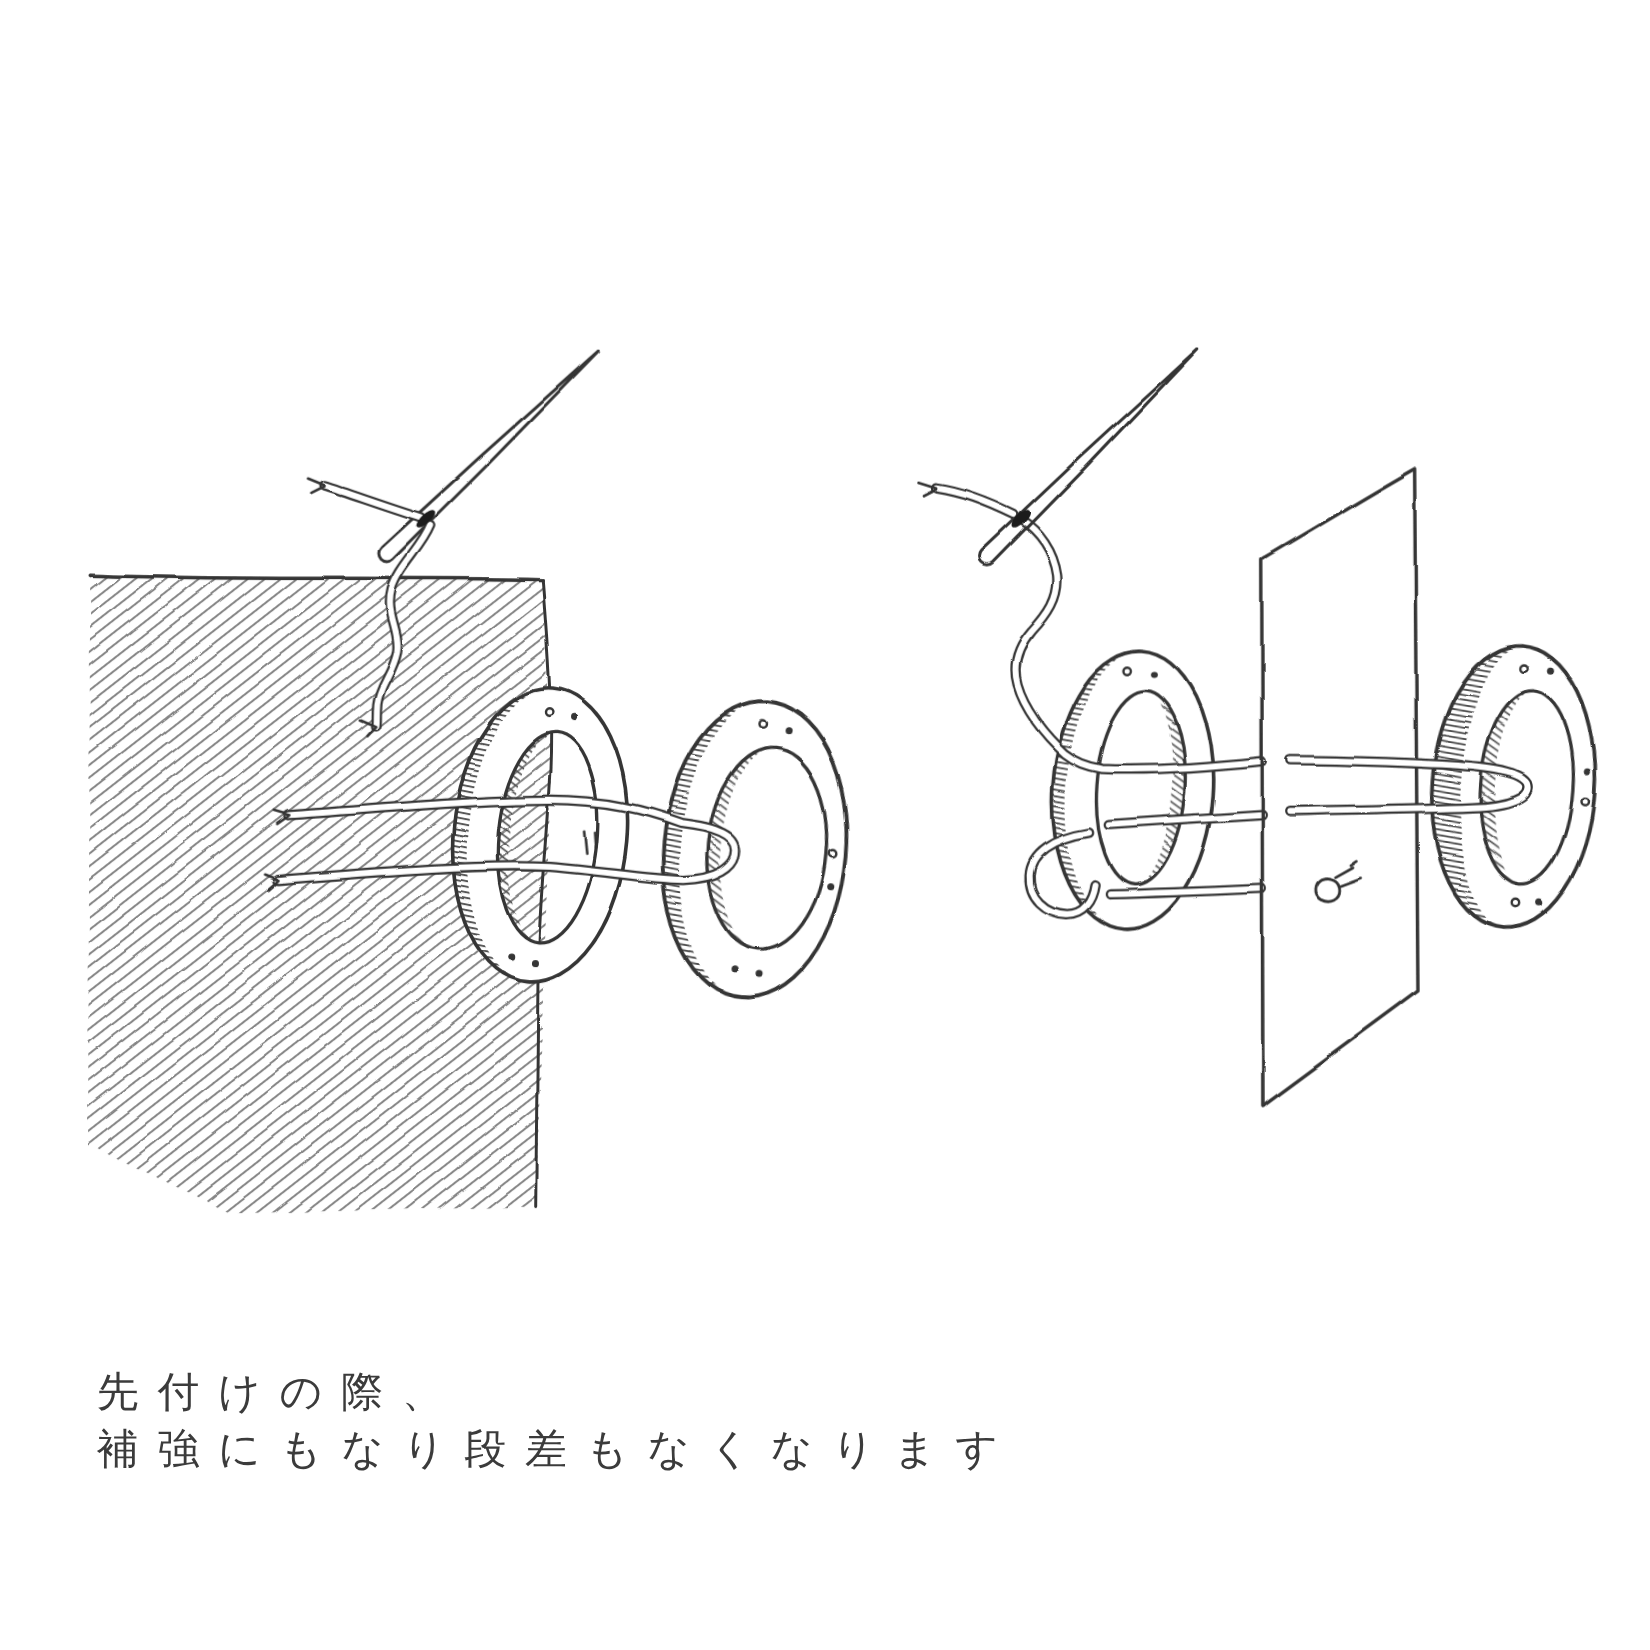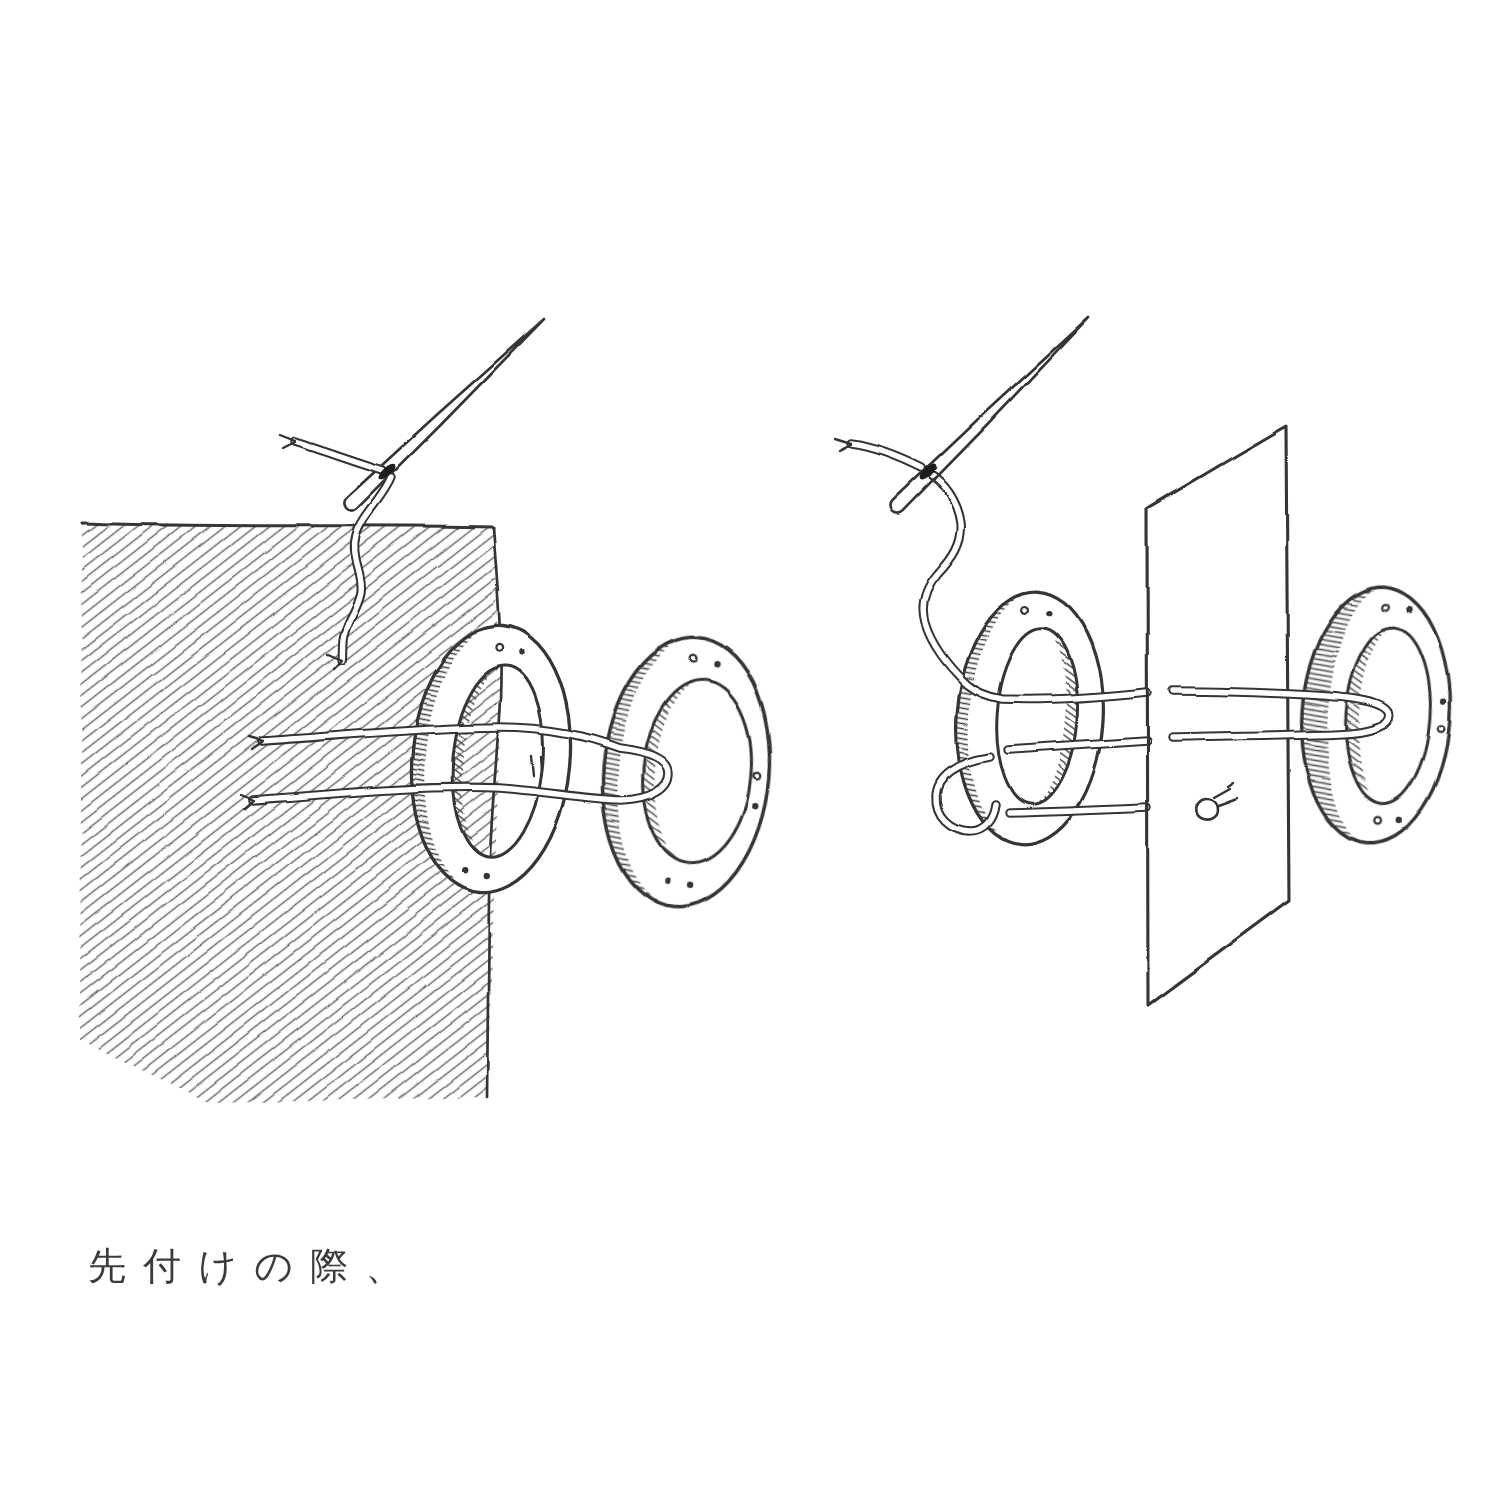--- a/index.html
+++ b/index.html
@@ -154,14 +154,15 @@
       <path class="th-u" d="M851,444 C872,447 897,456 921,468"></path>
       <path class="th-o" d="M851,444 C872,447 897,456 921,468"></path>
       <path class="fray" d="M851,444 l-16,-5 M851,445 l-12,6"></path>
       <ellipse cx="928" cy="472" rx="11" ry="4.5" fill="#1d1d1d" transform="rotate(135,928,472)"></ellipse>
     </g>
   </g>
 </svg>
 
   <div class="caption">
     <div>先付けの際、</div>
+    <div>補強にもなり段差もなくなります</div>
   </div>
 </div>
 
 </body></html>

